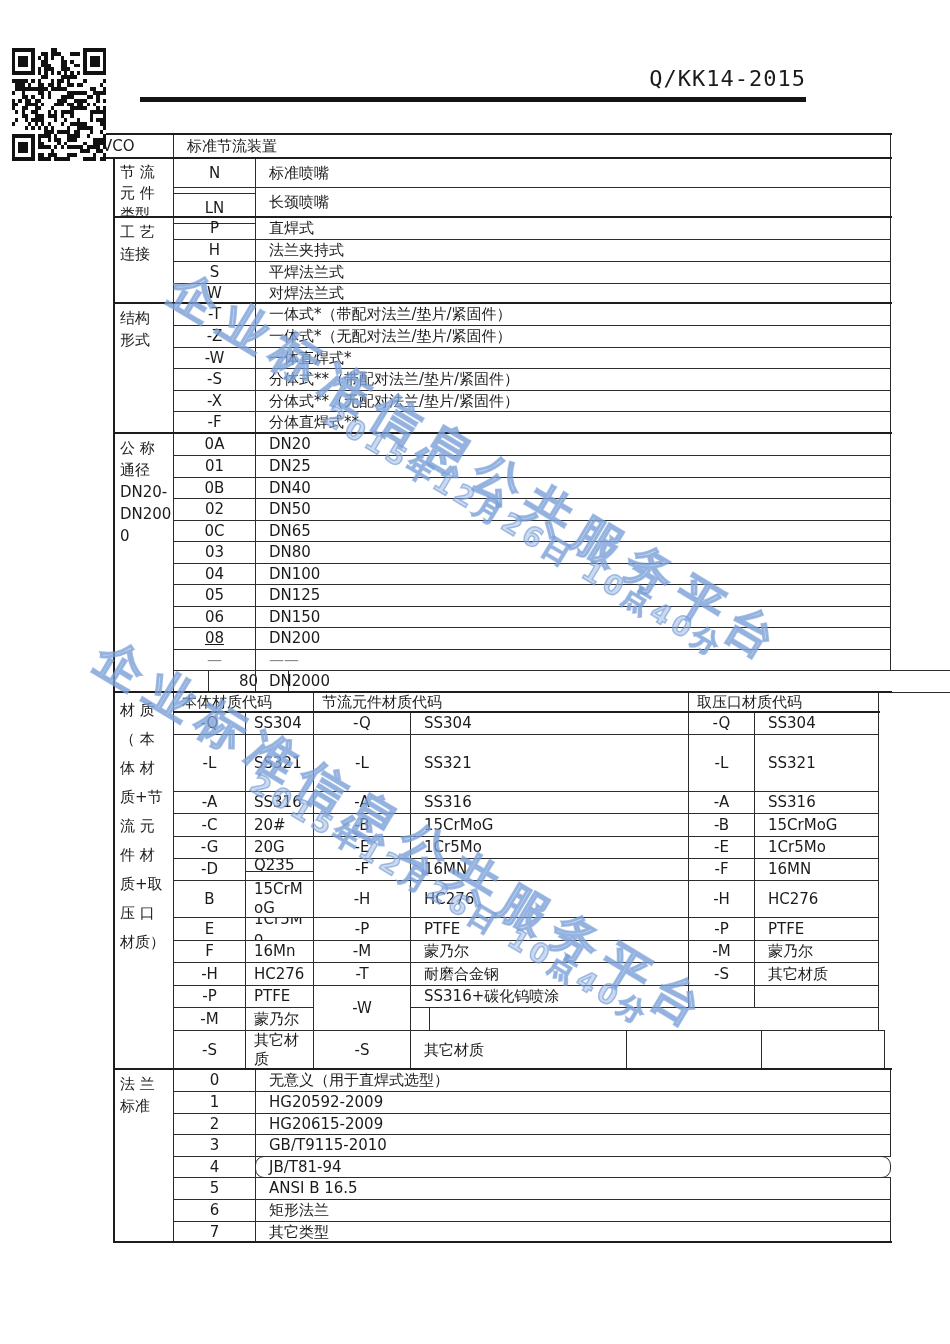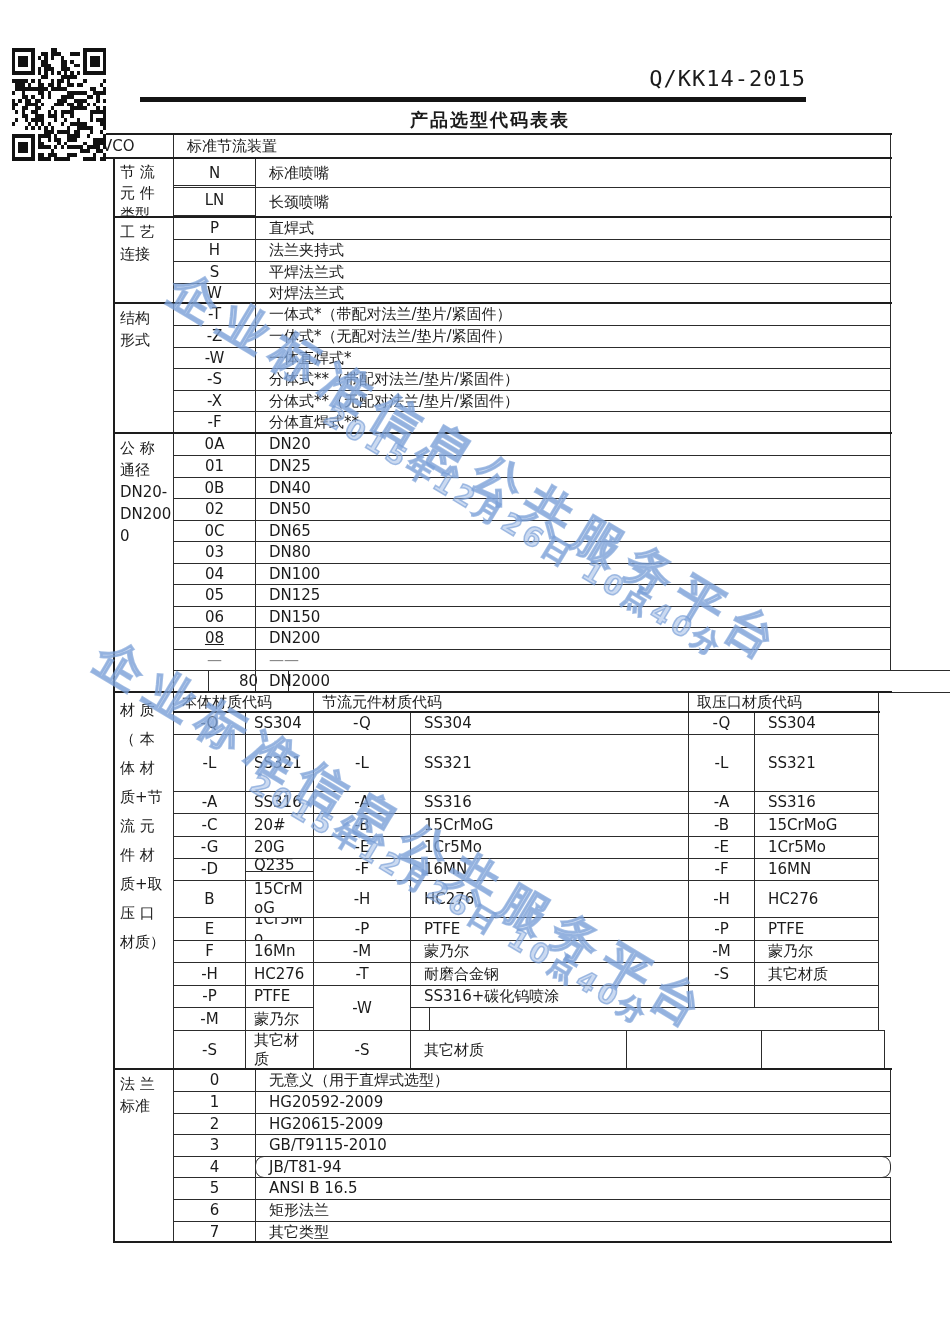--- a/index.html
+++ b/index.html
@@ -378,31 +378,30 @@
       <rect x="22" y="0" width="7" height="7" fill="#111"></rect>
       <rect x="23" y="1" width="5" height="5" fill="#fff"></rect>
       <rect x="24" y="2" width="3" height="3" fill="#111"></rect>
       <rect x="0" y="22" width="7" height="7" fill="#111"></rect>
       <rect x="1" y="23" width="5" height="5" fill="#fff"></rect>
       <rect x="2" y="24" width="3" height="3" fill="#111"></rect>
     </svg>
 
   <div class="docnum">Q/KK14-2015</div>
   <div class="rule"></div>
-  <div class="title">产品选型代码表表</div>
 
   <div id="tableLayer">
       <div class="cell desc" style="left: 88px; top: 134px; width: 86px; height: 25px;">VCO</div>
       <div class="cell desc" style="left: 173px; top: 134px; width: 718px; height: 25px;">标准节流装置</div>
       <div class="cell label" style="left: 113px; top: 158px; width: 61px; height: 60px; line-height: 21px;">节 流
 元 件
 类型</div>
       <div class="cell code" style="left: 173px; top: 158px; width: 83px; height: 30px;">N</div>
       <div class="cell desc" style="left: 255px; top: 158px; width: 636px; height: 30px;">标准喷嘴</div>
-      <div class="cell code" style="left: 173px; top: 185px; width: 83px; height: 31px;">LN</div>
+      <div class="cell code" style="left: 173px; top: 193px; width: 83px; height: 31px;">LN</div>
       <div class="cell desc" style="left: 255px; top: 187px; width: 636px; height: 31px;">长颈喷嘴</div>
       <div class="cell label" style="left: 113px; top: 217px; width: 61px; height: 87px; line-height: 22px;">工 艺
 连接</div>
       <div class="cell code" style="left: 173px; top: 217px; width: 83px; height: 23px;">P</div>
       <div class="cell desc" style="left: 255px; top: 217px; width: 636px; height: 23px;">直焊式</div>
       <div class="cell code" style="left: 173px; top: 239px; width: 83px; height: 23px;">H</div>
       <div class="cell desc" style="left: 255px; top: 239px; width: 636px; height: 23px;">法兰夹持式</div>
       <div class="cell code" style="left: 173px; top: 261px; width: 83px; height: 23px;">S</div>
       <div class="cell desc" style="left: 255px; top: 261px; width: 636px; height: 23px;">平焊法兰式</div>
       <div class="cell code" style="left: 173px; top: 283px; width: 83px; height: 21px;">W</div>

